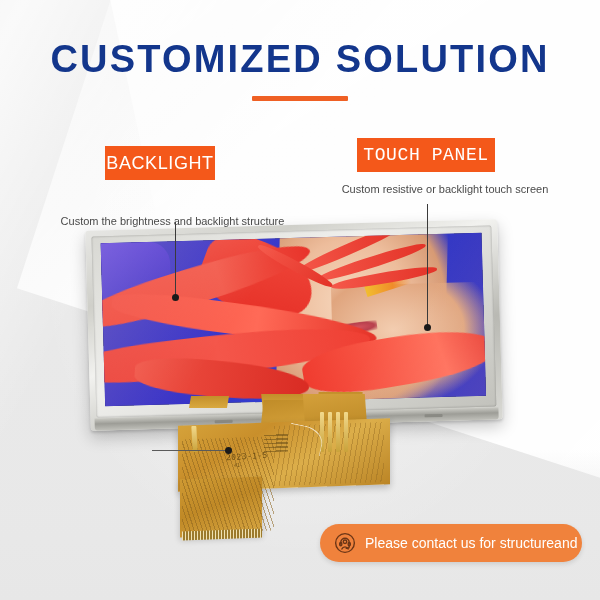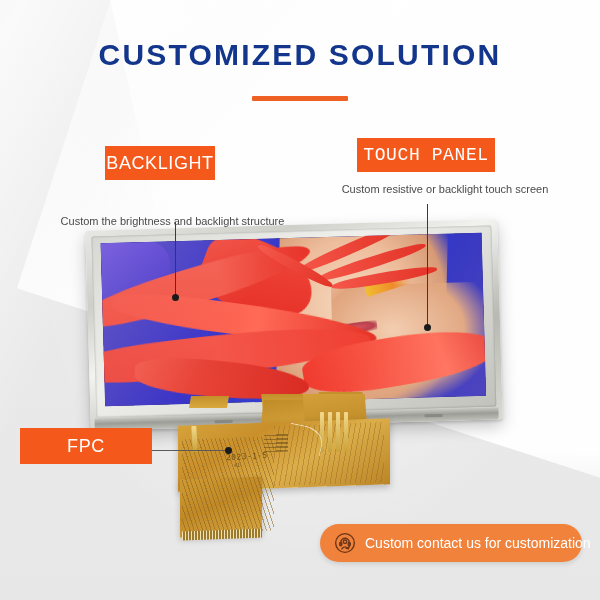--- a/index.html
+++ b/index.html
@@ -35,21 +35,21 @@
     background:linear-gradient(180deg,rgba(232,232,232,0) 0%,#e8e8e8 60%,#e7e7e7 100%);
   }
   .bg-vign{
     position:absolute;inset:0;
     background:radial-gradient(ellipse at 50% 45%,rgba(255,255,255,.55) 0%,rgba(255,255,255,0) 62%);
   }
 
   
   .title{
     position:absolute;left:0;right:0;top:38px;text-align:center;
-    font-size:30px;font-weight:bold;letter-spacing:2.2px;
+    font-size:38px;font-weight:bold;letter-spacing:2.2px;
     color:#13368c;white-space:nowrap;
   }
   .title-rule{
     position:absolute;left:252px;top:96px;width:96px;height:5px;
     background:#ef6024;border-radius:1px;
   }
 
   
   .badge{
     position:absolute;background:#f4581a;color:#fff;
@@ -306,30 +306,29 @@
   <div class="lead-dot" id="dot-touch"></div>
   <div class="lead-h" id="lead-fpc"></div>
   <div class="lead-dot" id="dot-fpc"></div>
 
   <div class="badge" id="badge-backlight">BACKLIGHT</div>
   <div class="caption" id="cap-backlight">Custom the brightness and backlight structure</div>
 
   <div class="badge" id="badge-touch">TOUCH PANEL</div>
   <div class="caption" id="cap-touch">Custom resistive or backlight touch screen</div>
 
-  <div class="badge" id="badge-fpc">FPC</div>
 
   <div id="cta">
     <span class="cta-icon">
       <svg viewBox="0 0 24 24" width="22" height="22" fill="none" stroke="#6b3516" stroke-width="1.5">
         <circle cx="12" cy="12" r="10.2"></circle>
         <path d="M7.4 13.3v-1.9a4.6 4.6 0 0 1 9.2 0v1.9" stroke-linecap="round"></path>
         <rect x="6.2" y="11.4" width="2.3" height="3.6" rx="1.1"></rect>
         <rect x="15.5" y="11.4" width="2.3" height="3.6" rx="1.1"></rect>
         <path d="M16.6 15.1v.6a2 2 0 0 1-2 2h-1.3" stroke-linecap="round"></path>
         <circle cx="12" cy="10.6" r="1.9"></circle>
         <path d="M8.6 18.6a3.6 3.6 0 0 1 6.8 0" stroke-linecap="round"></path>
       </svg>
     </span>
-    <span class="cta-label">Custom contact us for customization</span>
+    <span class="cta-label">Please contact us for structureand</span>
   </div>
 
 </div>
 
 </body></html>

